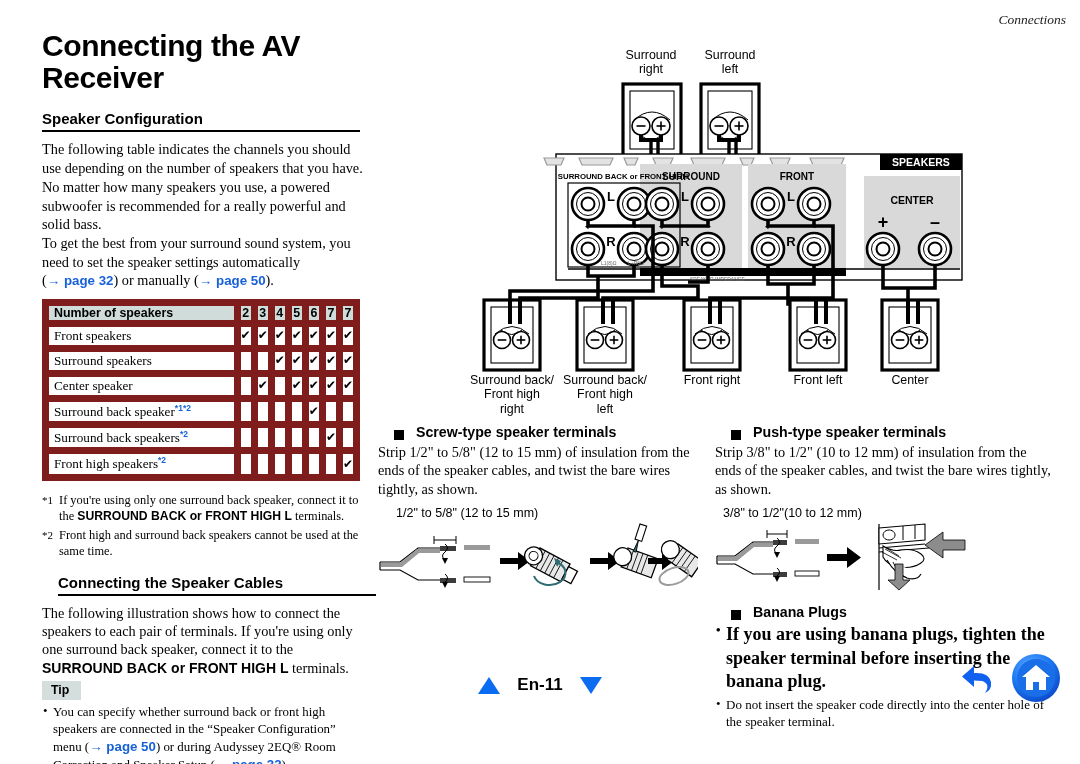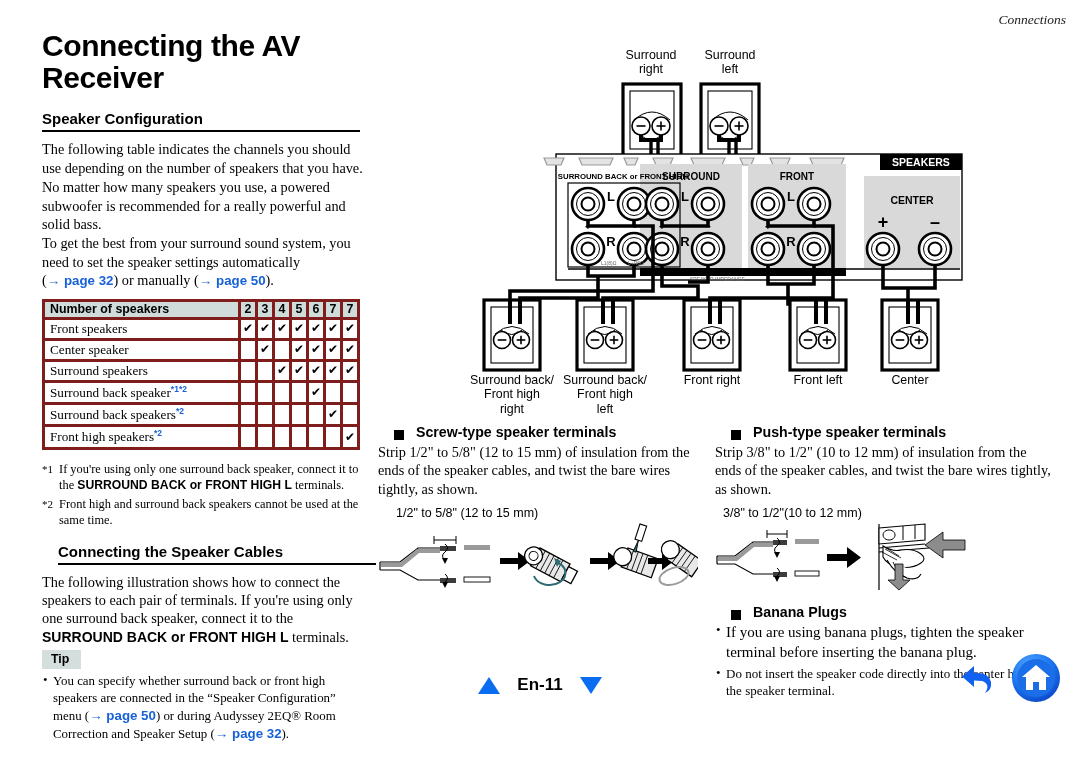--- a/index.html
+++ b/index.html
@@ -48,21 +48,21 @@
   }
   .pg { color:#1761d8; font-family:"Liberation Sans", sans-serif;
         font-weight:bold; font-size:13.3px; white-space:nowrap; }
   .pg .arr { font-size:13.5px; }
 
   
   table.spec {
     border-collapse:collapse; width:318px; margin-top:9px;
     font-size:12.9px;
   }
-  table.spec td, table.spec th { border:3px solid #7f1d1d; padding:0; }
+  table.spec td, table.spec th { border:7px solid #7f1d1d; padding:0; }
   table.spec thead th {
     background:#cfdcd9; font-family:"Liberation Sans", sans-serif;
     font-weight:bold; font-size:12.4px; height:18px;
   }
   table.spec thead th.lbl { text-align:left; padding-left:5px; }
   table.spec thead th.num { width:17px; text-align:center; }
   table.spec tbody td.lbl {
     text-align:left; padding:1px 0 1px 5px; height:18px;
     font-family:"Liberation Serif", serif; font-size:13.2px;
   }
@@ -161,34 +161,34 @@
             <td class="lbl">Front speakers</td>
             <td class="ck"><span>✔</span></td>
             <td class="ck"><span>✔</span></td>
             <td class="ck"><span>✔</span></td>
             <td class="ck"><span>✔</span></td>
             <td class="ck"><span>✔</span></td>
             <td class="ck"><span>✔</span></td>
             <td class="ck"><span>✔</span></td>
           </tr>
           <tr>
-            <td class="lbl">Center speaker</td>
-            <td class="ck"></td>
-            <td class="ck"><span>✔</span></td>
-            <td class="ck"></td>
+            <td class="lbl">Surround speakers</td>
+            <td class="ck"></td>
+            <td class="ck"></td>
+            <td class="ck"><span>✔</span></td>
             <td class="ck"><span>✔</span></td>
             <td class="ck"><span>✔</span></td>
             <td class="ck"><span>✔</span></td>
             <td class="ck"><span>✔</span></td>
           </tr>
           <tr>
-            <td class="lbl">Surround speakers</td>
-            <td class="ck"></td>
-            <td class="ck"></td>
-            <td class="ck"><span>✔</span></td>
+            <td class="lbl">Center speaker</td>
+            <td class="ck"></td>
+            <td class="ck"><span>✔</span></td>
+            <td class="ck"></td>
             <td class="ck"><span>✔</span></td>
             <td class="ck"><span>✔</span></td>
             <td class="ck"><span>✔</span></td>
             <td class="ck"><span>✔</span></td>
           </tr>
           <tr>
             <td class="lbl">Surround back speaker<sup class="fn">*1*2</sup></td>
             <td class="ck"></td>
             <td class="ck"></td>
             <td class="ck"></td>
@@ -618,21 +618,21 @@
           </g>
         </g>
       </svg>
     </div>
 
     <div class="h3" style="margin-top:6px;">
       <span class="sq"></span>
         <span>Banana Plugs</span>
     </div>
     <ul class="bullets">
-      <li style="font-size:15px;">If you are using banana plugs, tighten the speaker terminal before inserting the banana plug.</li>
+      <li style="font-size:18px;font-weight:bold;">If you are using banana plugs, tighten the speaker terminal before inserting the banana plug.</li>
       <li style="font-size:13px; margin-top:4px;">Do not insert the speaker code directly into the center hole of the speaker terminal.</li>
     </ul>
   </div>
 
   <div class="pagenav">
     <div class="tri-up"></div>
     <div class="pageno">En-11</div>
     <div class="tri-dn"></div>
   </div>
 

